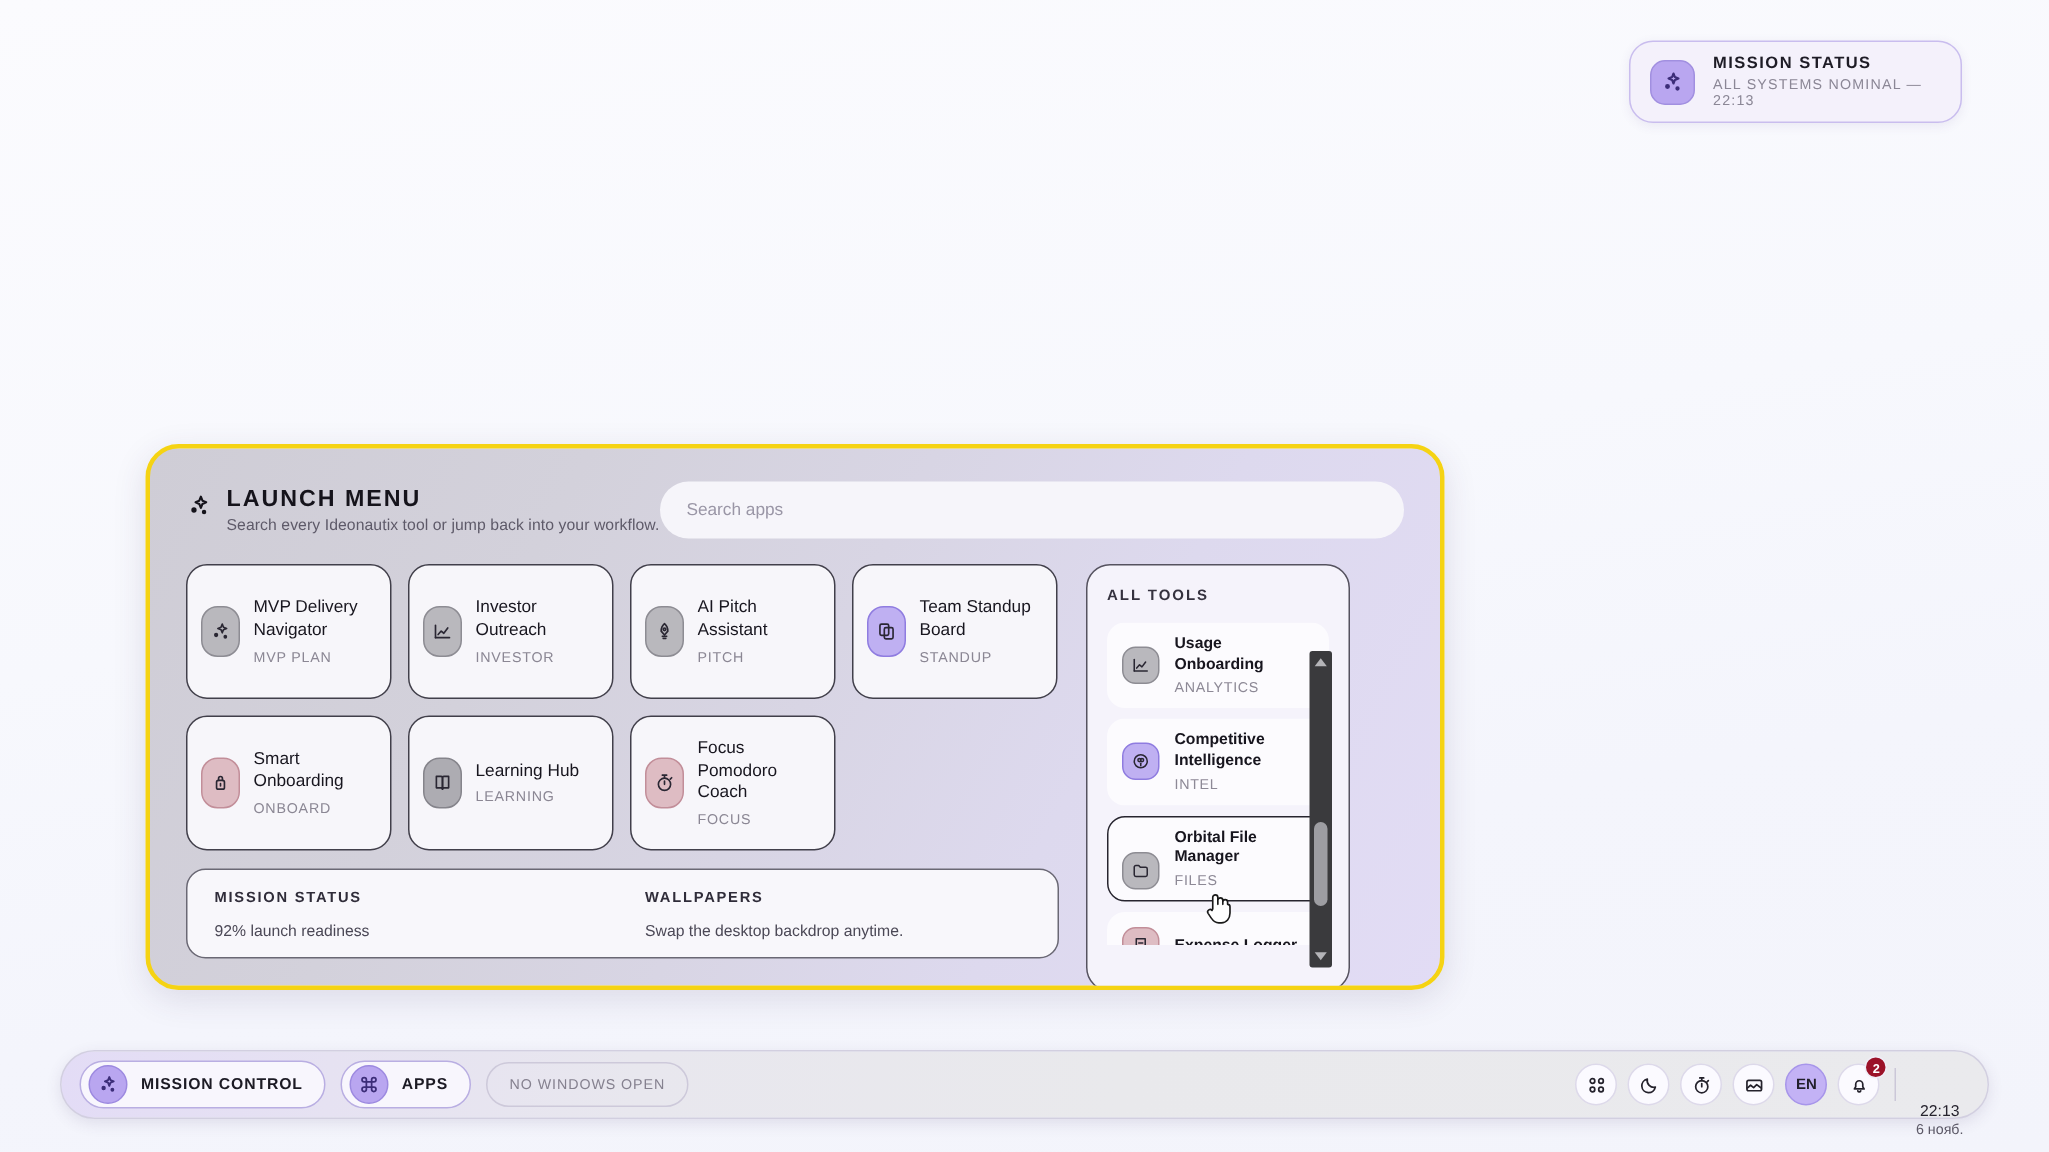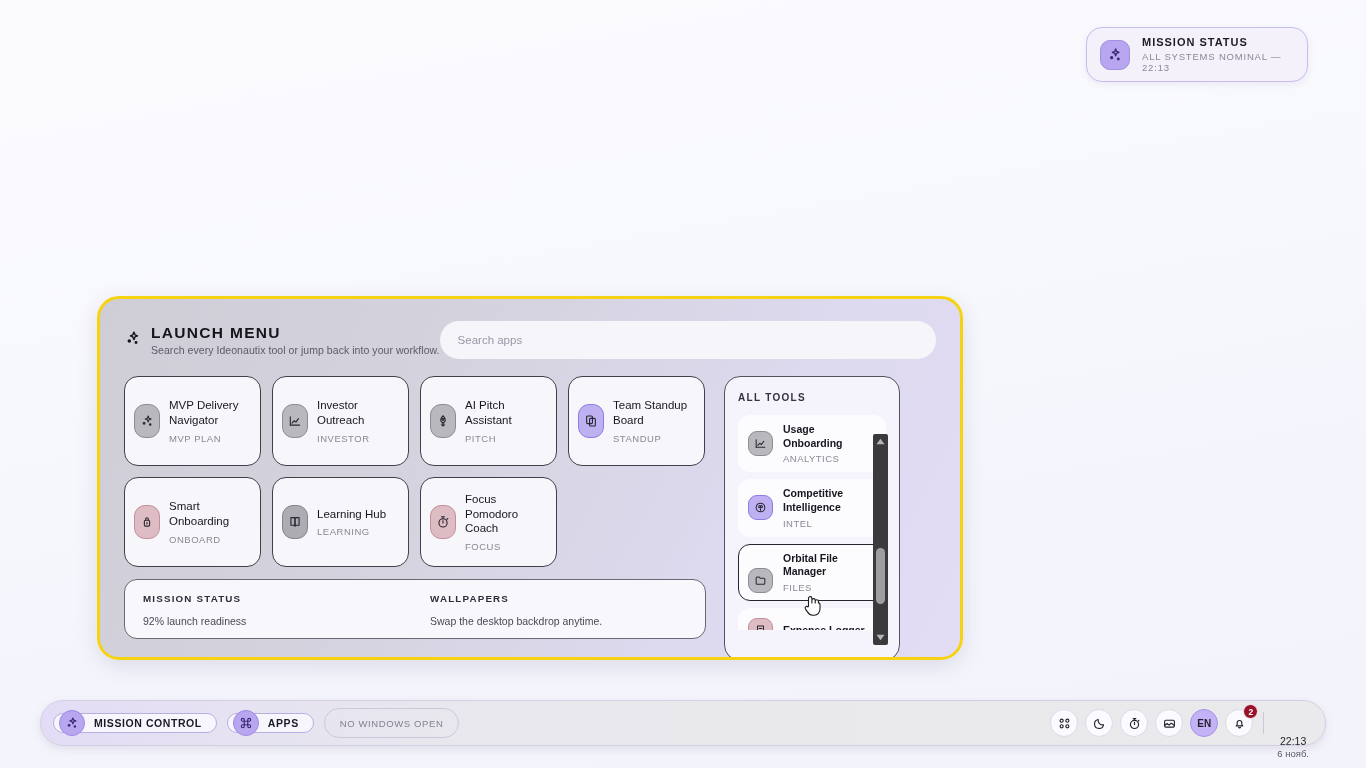--- a/index.html
+++ b/index.html
@@ -223,21 +223,21 @@
     width: 1286px; height: 46px;
     border-radius: 23px;
     background: linear-gradient(95deg, #e3dcf6 0%, #e6e2f2 14%, #e8e7ee 30%, #e9e9ec 55%, #eaeaed 100%);
     border: 1px solid #d2cfe0;
     box-shadow: 0 3px 10px rgba(70,60,110,.12);
     display: flex; align-items: center;
     padding: 0 12px;
   }
   .tb-left { display: flex; align-items: center; gap: 10px; }
   .tb-pill {
-    height: 20px;
+    height: 32px;
     border-radius: 17px;
     background: #f8f6fd;
     border: 1.3px solid #b9aee2;
     display: flex; align-items: center;
     padding: 0 14px 0 5px;
     gap: 9px;
   }
   .tb-pill .pill-dot {
     width: 26px; height: 26px; border-radius: 13px;
     background: #b9a6f0; border: 1.2px solid #9d8ae0;

